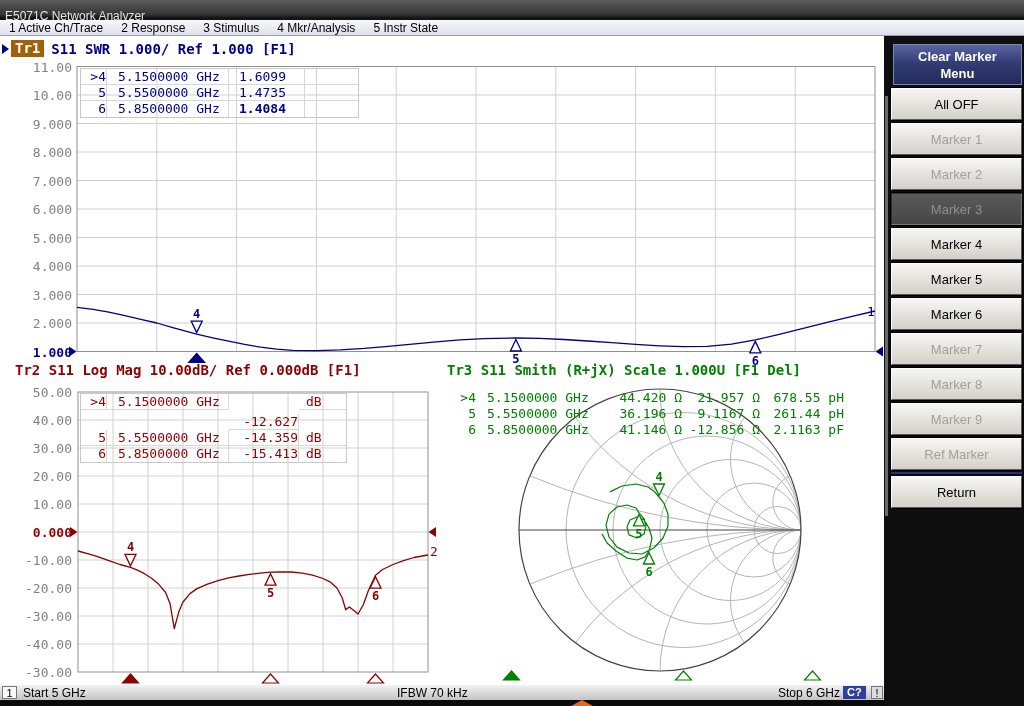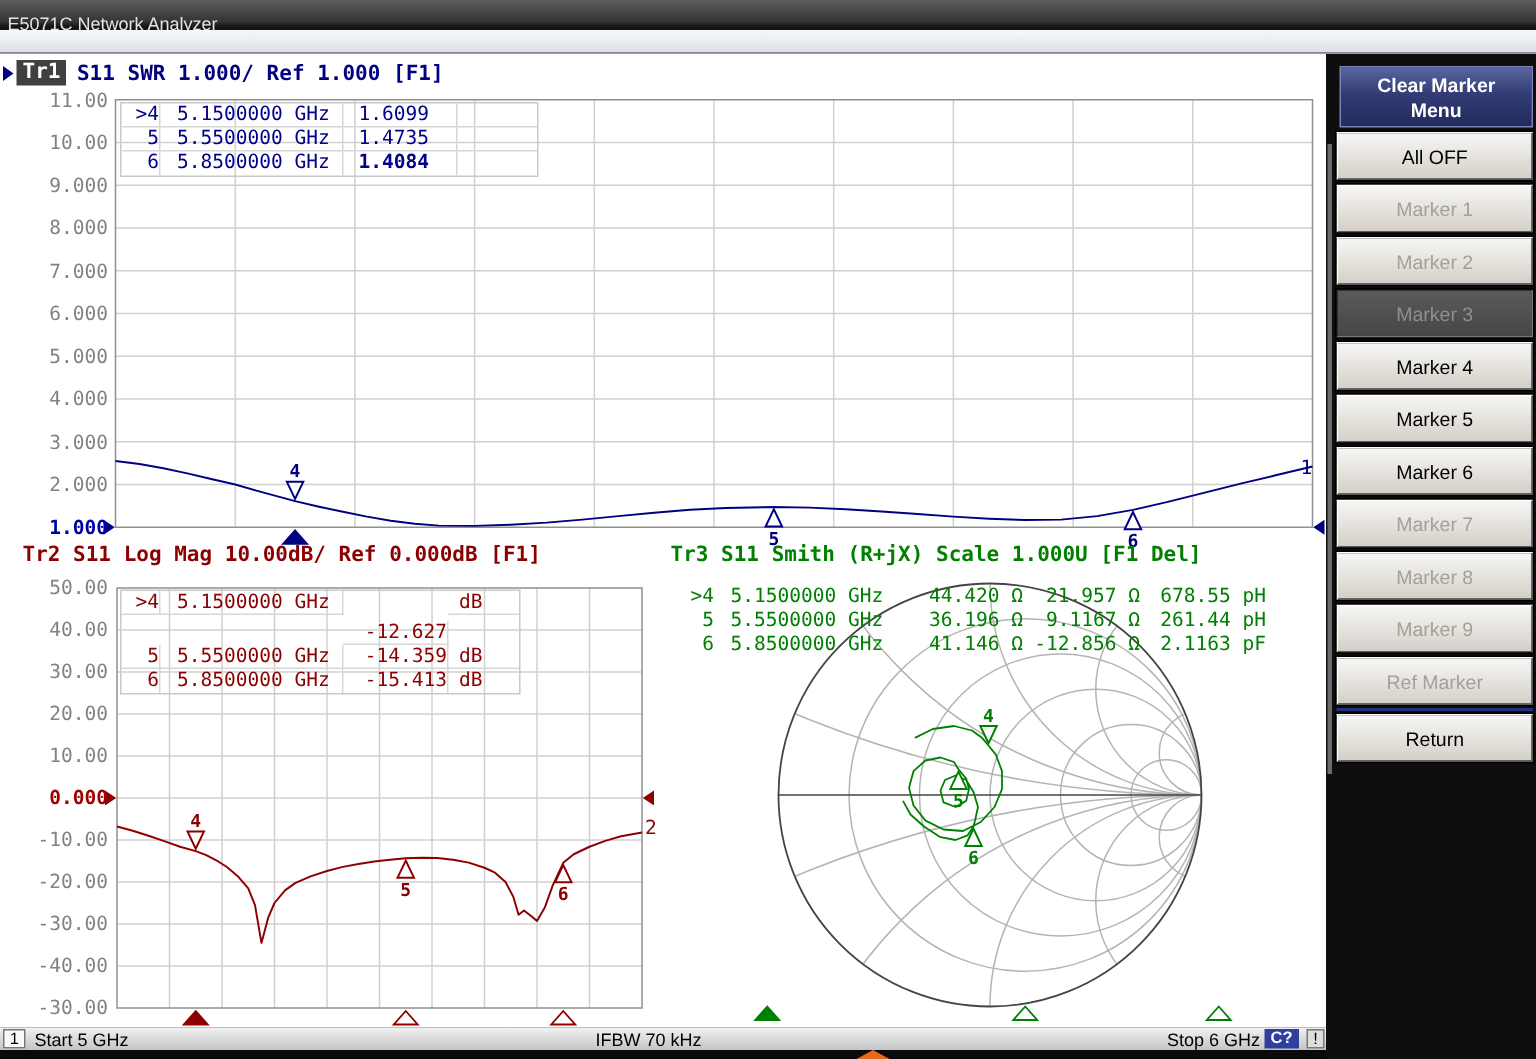--- a/index.html
+++ b/index.html
@@ -18,21 +18,21 @@
   .menu-right { padding:0 8px;margin-top:32px; }
 
   .workspace { position:absolute; left:0; top:36px; width:884px; height:648px; background:#fff; }
 
   #charts { position:absolute; left:0; top:0; width:1024px; height:706px; pointer-events:none; }
 
   .tr-header { position:absolute; font:bold 14px "DejaVu Sans Mono",monospace; white-space:pre; display:flex; align-items:center; height:17px; }
   #tr1-header { left:2px; top:40px; }
   .tr1-arrow { width:0; height:0; border-left:7px solid #000080; border-top:5px solid transparent;
     border-bottom:5px solid transparent; margin-right:2px; }
-  .tr1-badge { background:#404040; color:#fff; padding:0 4px; height:17px; line-height:17px; }
+  .tr1-badge { background:#a16207; color:#fff; padding:0 4px; height:17px; line-height:17px; }
   .tr1-rest { color:#000080; margin-left:7px; }
   #tr2-header { left:15px; top:361px; color:#8B0000; }
   #tr3-header { left:447px; top:361px; color:#008000; }
 
   .ylabel { position:absolute; width:62px; text-align:right;
     font:13px "DejaVu Sans Mono",monospace; color:#828282; height:14px; line-height:14px; }
   .ylabel.ref1 { color:#0000A8; font-weight:bold; }
   .ylabel.ref2 { color:#A00000; font-weight:bold; }
 
   .mtable { position:absolute; display:grid; font:13px "DejaVu Sans Mono",monospace; }
@@ -73,20 +73,27 @@
   .sb-divider { position:absolute; left:7px; top:436px; width:131px; height:2px; background:#25317e; }
 </style>
 </head>
 <body>
 
 <div class="titlebar">
   <span>E5071C Network Analyzer</span>
 </div>
 
 <div class="menubar">
+  <span id="menu-items" style="display: flex;">
+      <span class="menu-item">1 Active Ch/Trace</span>
+      <span class="menu-item">2 Response</span>
+      <span class="menu-item">3 Stimulus</span>
+      <span class="menu-item">4 Mkr/Analysis</span>
+      <span class="menu-item">5 Instr State</span>
+    </span>
   <span class="menu-spacer"></span>
   <span class="menu-right">Resize</span>
 </div>
 
 <div class="workspace"></div>
 
 <svg id="charts" xmlns="http://www.w3.org/2000/svg">
     <g>
       <line x1="156.8" y1="66.5" x2="156.8" y2="351.5" stroke="#d0d0d0" stroke-width="1"></line>
       <line x1="77" y1="95" x2="875" y2="95" stroke="#d0d0d0" stroke-width="1"></line>

